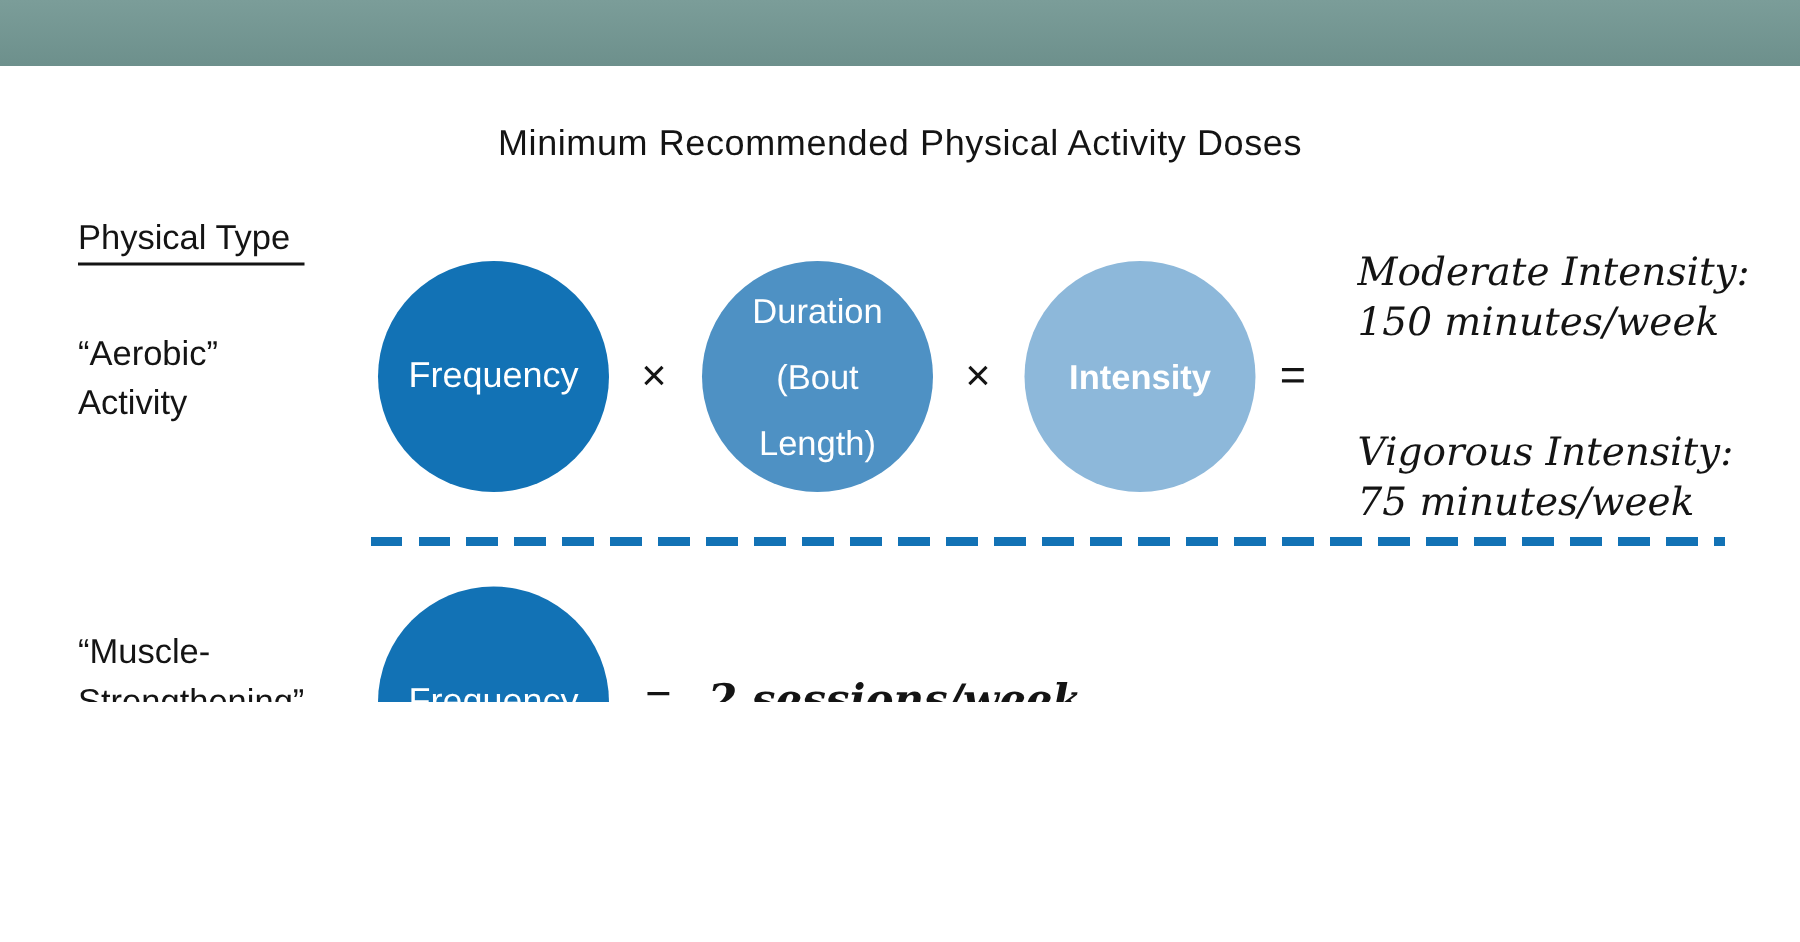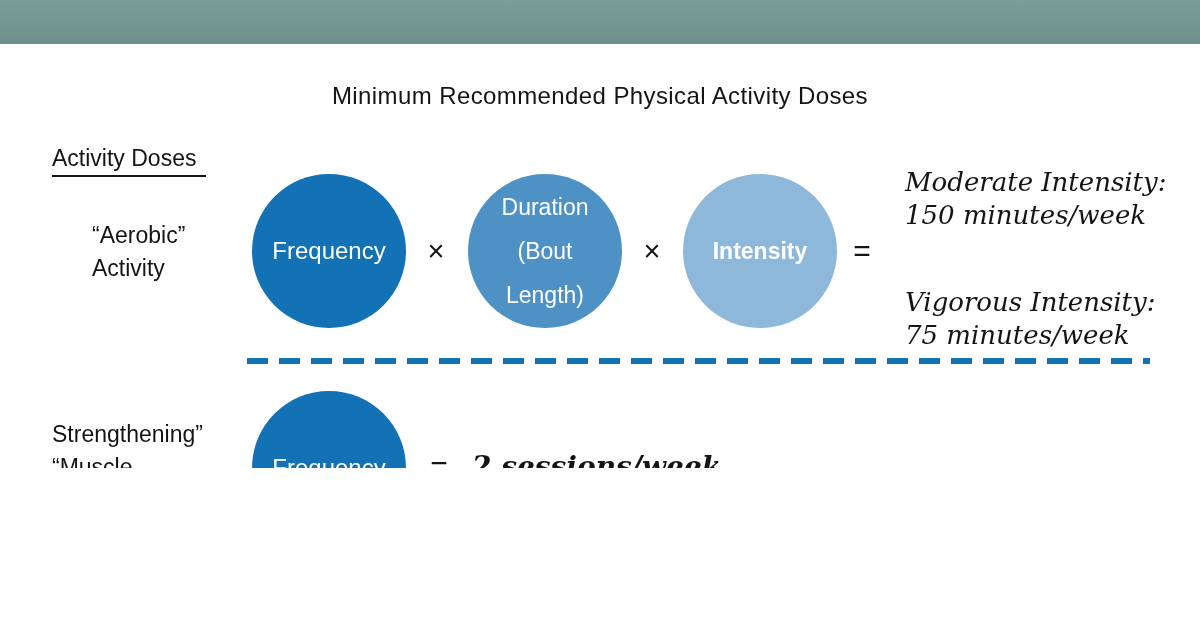--- a/index.html
+++ b/index.html
@@ -60,21 +60,21 @@
     border-bottom:2px solid var(--text);
     padding:0 10px 3px 0;
   }
   .side-label{
     position:absolute;
     left:52px;
     font-size:23px;
     line-height:33px;
     color:var(--text);
   }
-  .label-aerobic{top:219px;margin-left:40px;}
+  .label-aerobic{top:219px;}
   .label-muscle{top:418px;}
   .circle{
     position:absolute;
     width:154px;
     height:154px;
     border-radius:50%;
     display:flex;
     flex-direction:column;
     align-items:center;
     justify-content:center;
@@ -134,30 +134,30 @@
 </head>
 <body>
 
 <div class="canvas">
 
   <div class="band band-top"></div>
   <div class="band band-bottom"></div>
 
   <div class="title">Minimum Recommended Physical Activity Doses</div>
 
-  <div class="activity-type">Activity Doses</div>
+  <div class="activity-type">Physical Type</div>
 
   <div class="side-label label-aerobic">
     <div>“Aerobic”</div>
     <div>Activity</div>
   </div>
 
   <div class="side-label label-muscle">
+    <div>“Muscle-</div>
     <div>Strengthening”</div>
-    <div>“Muscle-</div>
     <div>Activity</div>
   </div>
 
   <div class="circle circle-frequency-aerobic">
     <span>Frequency</span>
   </div>
 
   <div class="op times-1">×</div>
 
   <div class="circle circle-duration">

